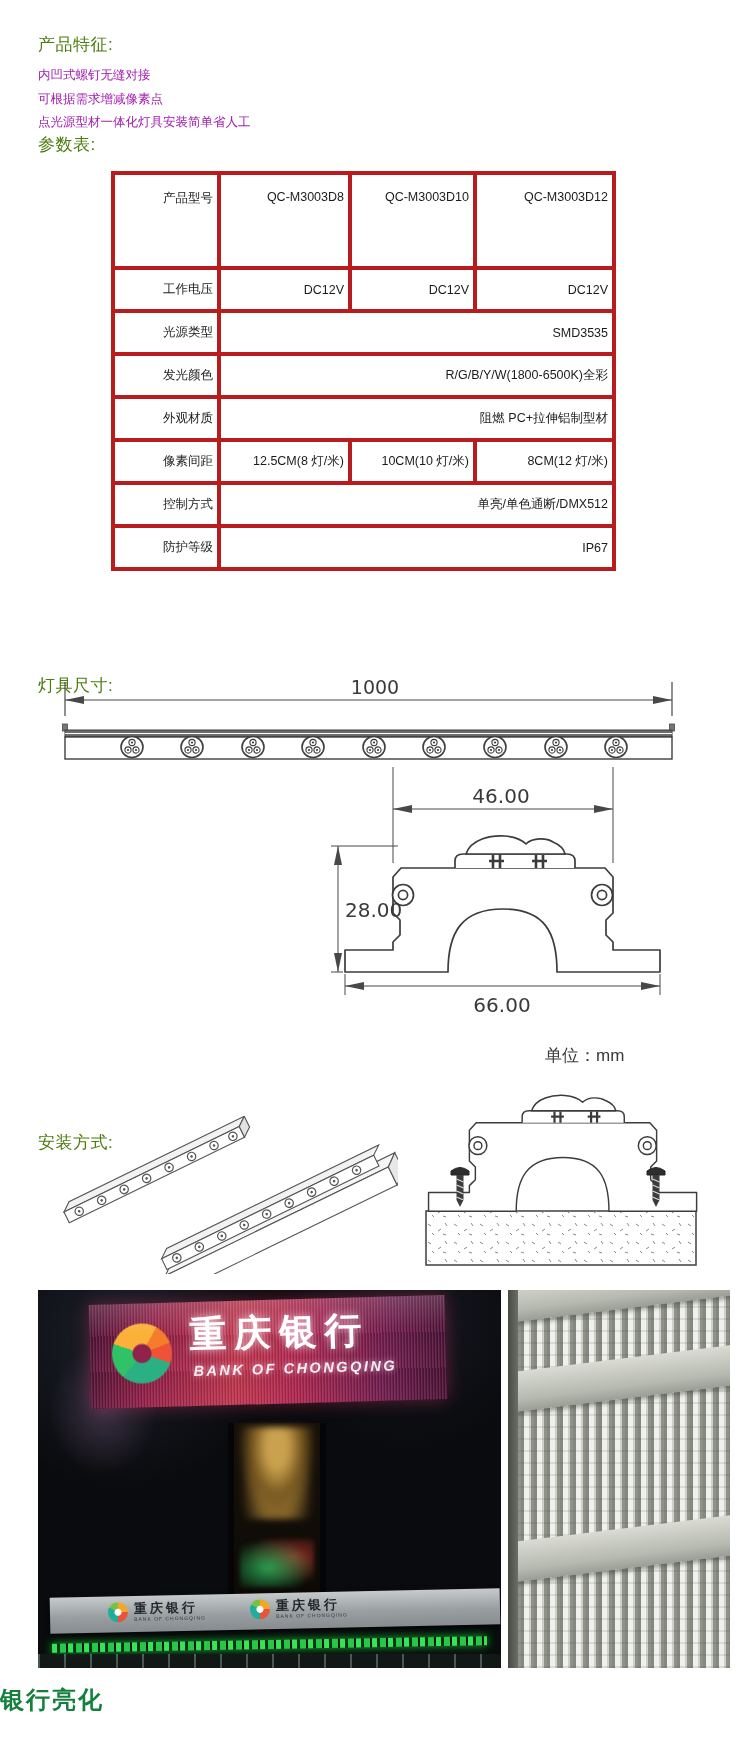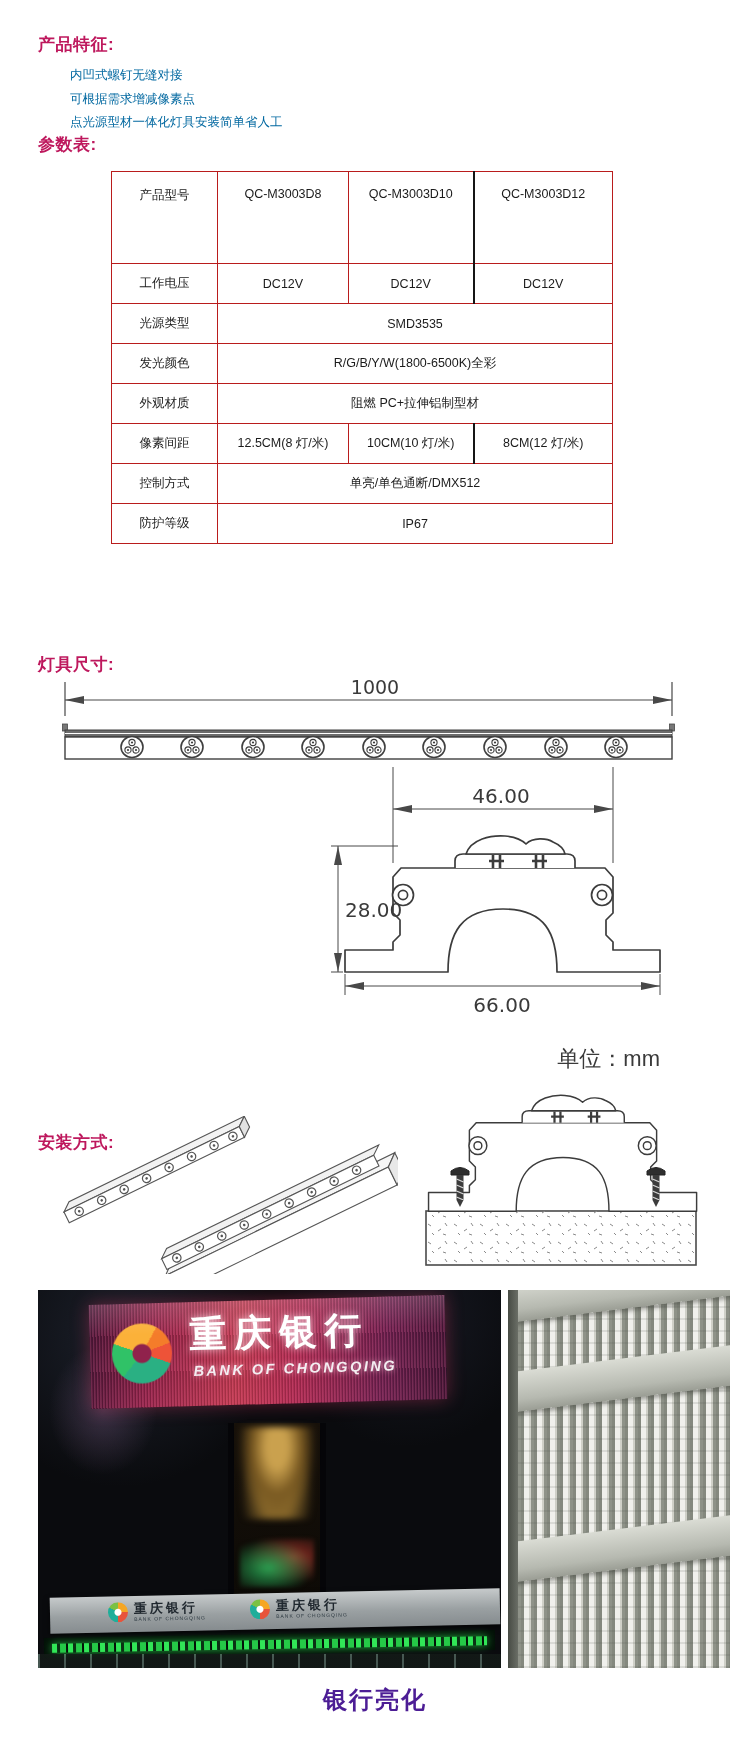--- a/index.html
+++ b/index.html
@@ -1,30 +1,30 @@
 <!DOCTYPE html>
 <html><head>
 <meta charset="utf-8">
 <style>
   html,body{margin:0;padding:0;background:#ffffff;}
   #page{position:relative;width:750px;height:1753px;background:#fff;overflow:hidden;
         font-family:"Liberation Sans","DejaVu Sans",sans-serif;color:#222;}
-  .h-sec{position:absolute;left:38px;font-size:17px;font-weight:700;color:#be185d;letter-spacing:0.5px;}
-  .features{position:absolute;left:38px;top:64px;font-size:12.5px;color:#0369a1;margin-left:32px;}
+  .h-sec{position:absolute;left:38px;font-size:17px;font-weight:400;color:#4d7c0f;letter-spacing:0.5px;}
+  .features{position:absolute;left:38px;top:64px;font-size:12.5px;color:#a21caf;}
   .features div{line-height:23.5px;}
   
   table.params{position:absolute;left:111px;top:171px;width:501px;border-collapse:collapse;table-layout:fixed;
                font-size:12.5px;color:#1b1b1b;}
-  table.params td{border:1px solid #b91c1c;text-align:center;vertical-align:middle;padding:0 4px;height:39px;}
+  table.params td{border:4px solid #b91c1c;text-align:right;vertical-align:middle;padding:0 4px;height:39px;}
   table.params tr.hdr td{height:76px;vertical-align:top;padding-top:15px;}
   table.params{border:1px solid #5a5a5a;}
   table.params td.tl{border-left:2px solid #151515;}
   
   svg text{font-family:"DejaVu Sans","Liberation Sans",sans-serif;}
-  .unit{position:absolute;left:545px;top:1044px;width:115px;font-size:22px;color:#3a3a3a;text-align:right;}
+  .unit{position:absolute;left:545px;top:1044px;width:115px;font-size:17px;color:#3a3a3a;}
   
   .photo-left{position:absolute;left:38px;top:1290px;width:463px;height:378px;background:
      radial-gradient(circle at 18% 12%, rgba(60,70,95,.35), transparent 30%),
      radial-gradient(circle at 80% 8%, rgba(50,55,80,.3), transparent 25%),
      #0a0b0e;overflow:hidden;}
   .smoke{position:absolute;left:-10px;top:30px;width:150px;height:180px;
      background:radial-gradient(closest-side,rgba(150,110,160,.32),transparent 72%);}
   .led-sign{position:absolute;left:52px;top:10px;width:356px;height:104px;transform:rotate(-1.6deg);
      background:linear-gradient(97deg,#4a1638 0%,#93234a 18%,#c23a50 42%,#b12b52 58%,#6e2050 82%,#451536 100%);
      box-shadow:0 0 18px rgba(190,50,90,.45);}
@@ -67,22 +67,22 @@
      background:repeating-linear-gradient(90deg,rgba(140,175,160,.55) 0 2px,#131a17 2px 26px);}
   .photo-right{position:absolute;left:508px;top:1290px;width:222px;height:378px;overflow:hidden;
      background:repeating-linear-gradient(90deg,#84887e 0 3px,#f0f0ec 3px 8px,#cfd0c8 8px 10px,#8e9288 10px 13px);}
   .photo-right::before{content:"";position:absolute;inset:0;opacity:.6;
      background:repeating-linear-gradient(0deg,rgba(70,75,68,.22) 0 2px,transparent 2px 12px);}
   .rband{position:absolute;left:-30px;width:300px;height:40px;transform:rotate(-7deg);
      background:linear-gradient(180deg,#dadcd4,#b6b9b0 70%,#9b9e95);
      box-shadow:0 3px 4px rgba(55,58,52,.45);}
   .redge{position:absolute;left:0;top:0;width:10px;height:100%;
      background:linear-gradient(90deg,#474b44,#6a6e66);}
-  .caption{position:absolute;left:0;top:1684px;width:750px;text-align:center;
-     font-size:24px;font-weight:700;color:#4c1d95;letter-spacing:2px;}
+  .caption{position:absolute;left:0;top:1684px;width:750px;text-align:left;
+     font-size:24px;font-weight:700;color:#15803d;letter-spacing:2px;}
 </style>
 </head>
 <body>
 
 <div id="page">
 
   <div class="h-sec" style="top:33px;">产品特征:</div>
   <div class="features">
     <div>内凹式螺钉无缝对接</div>
     <div>可根据需求增减像素点</div>
@@ -132,21 +132,21 @@
       <td>控制方式</td>
       <td colspan="3">单亮/单色通断/DMX512</td>
     </tr>
     <tr>
       <td>防护等级</td>
       <td colspan="3">IP67</td>
     </tr>
   </tbody>
     </table>
 
-  <div class="h-sec" style="top:653px;">灯具尺寸:</div>
+  <div class="h-sec" style="top:674px;">灯具尺寸:</div>
 
   <svg style="position:absolute;left:38px;top:678px;" width="674" height="90">
     <g stroke="#484848" stroke-width="1.2" fill="none">
       <path d="M27,4 V38 M634,4 V38"></path>
       <path d="M27,22 H634"></path>
     </g>
     <polygon points="27,22 46,18 46,26" fill="#484848"></polygon>
     <polygon points="634,22 615,18 615,26" fill="#484848"></polygon>
     <text x="337" y="16" font-size="19" fill="#3a3a3a" text-anchor="middle">1000</text>
     <rect x="24.5" y="46" width="5" height="7" fill="#777" stroke="#484848" stroke-width="0.8"></rect>

